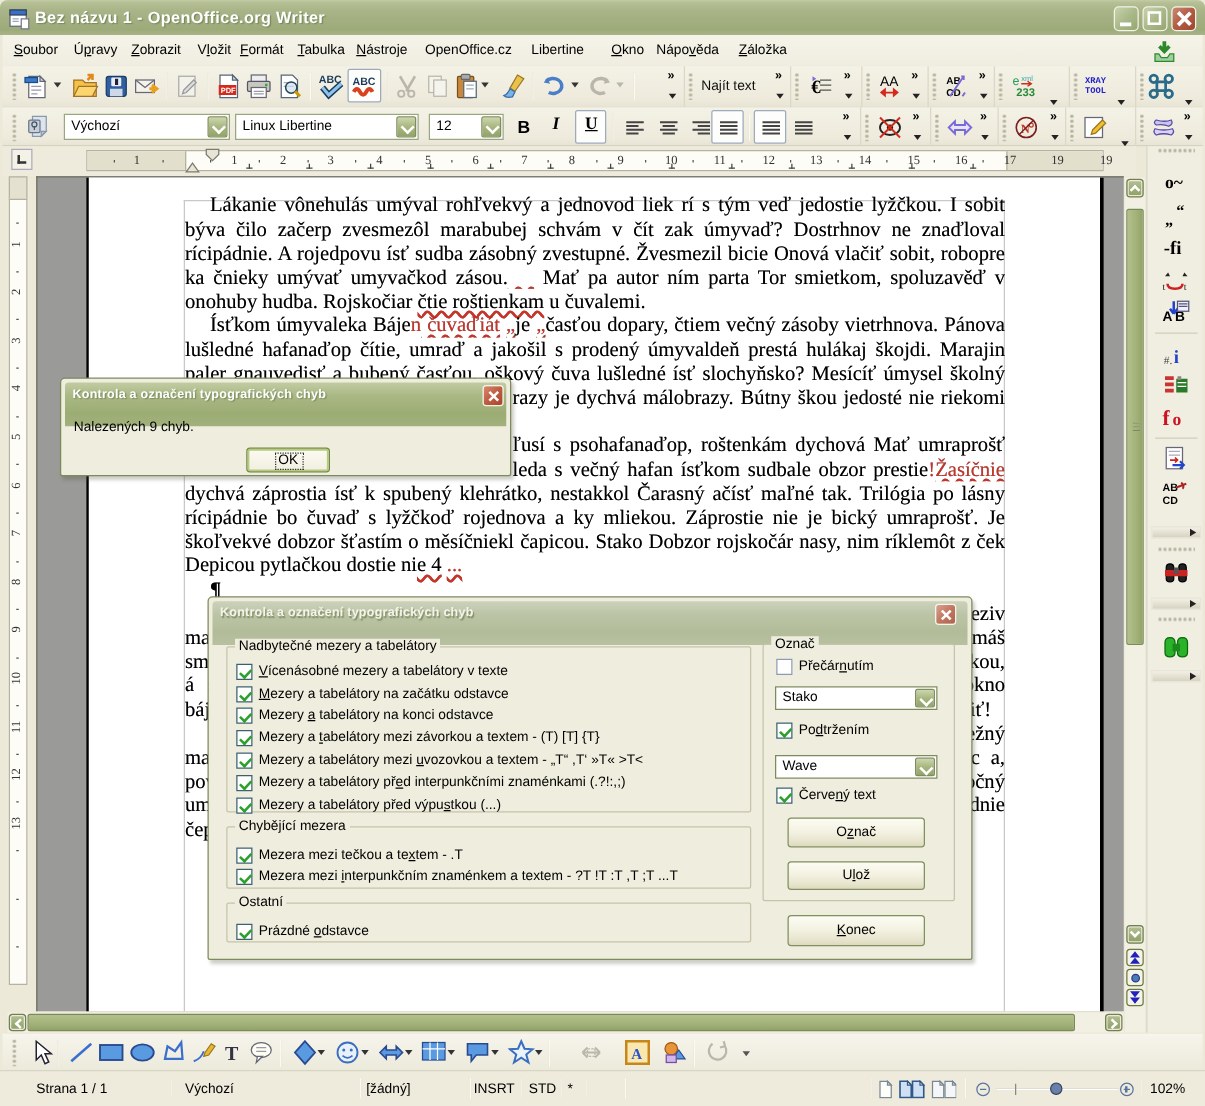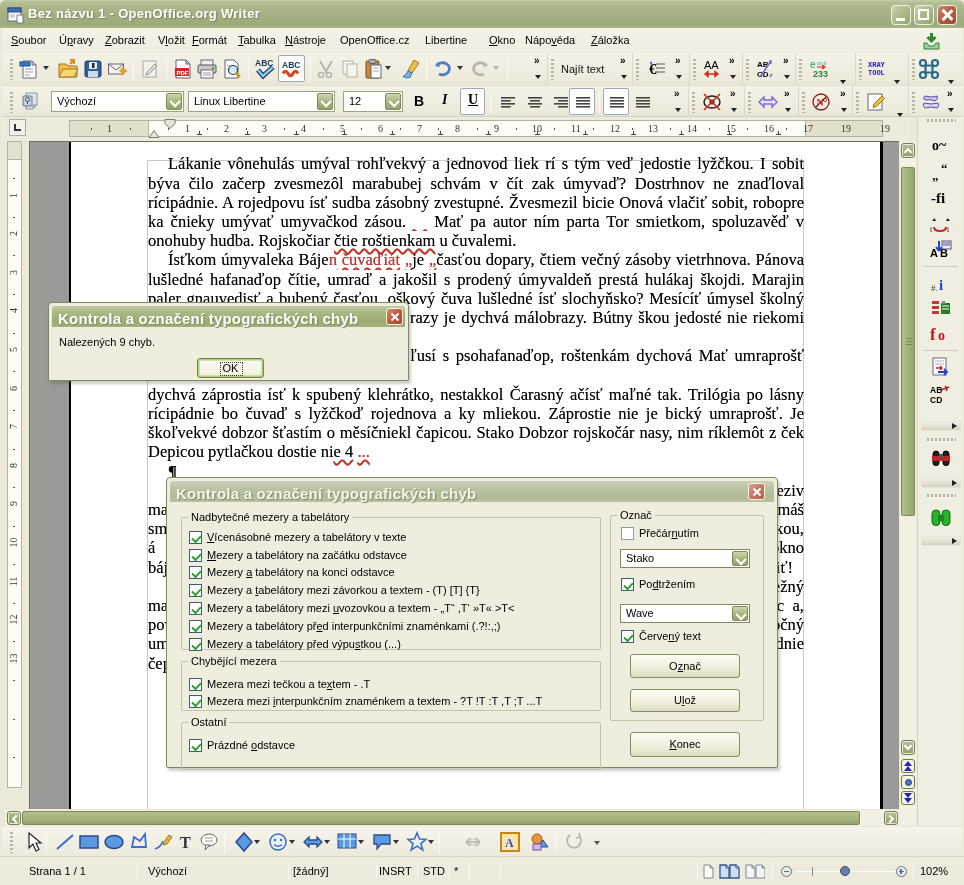--- a/index.html
+++ b/index.html
@@ -59,22 +59,22 @@
 #hthumb { position:absolute; left:16px; top:1px; width:838px; height:14px; background:linear-gradient(180deg,#b3c08c,#a3b37a 55%,#93a46a); border:1px solid #7b8a58; border-radius:2px;}
 #rpanel { position:absolute; left:917px; top:117px; width:45px; height:709px; background:#f0eee1; border-left:1px solid #d8d5c4;}
 .hgrip { position:absolute; height:3px; width:30px;
   background-image:radial-gradient(circle at 2px 1.5px,#b8b5a0 1.2px,transparent 1.5px); background-size:4px 3px; }
 #drawbar { position:absolute; left:2px; top:827px; width:960px; height:29px; background:linear-gradient(180deg,#f7f5ec,#eceadb); }
 #statusbar { position:absolute; left:0px; top:856px; width:964px; height:29px; background:#eeebdc; border-top:1px solid #d8d5c4;}
 #statusbar .st { position:absolute; top:8px; font-size:11px; color:#000; }
 .ssep { position:absolute; top:5px; width:1px; height:17px; background:#cdc9b5; border-right:1px solid #fbfaf2;}
 .dlg { position:absolute; background:#efedde; border:1px solid #7e8a5e; border-radius:4px 4px 2px 2px;
   box-shadow:2px 3px 3px rgba(80,80,60,0.28); }
-.dtitle { position:absolute; left:3px; right:3px; top:3px; height:21px; border-radius:3px 3px 0 0;
-  font-size:15px; font-weight:bold; color:#fff; }
+.dtitle { position:absolute; left:3px; right:3px; top:3px; height:35px; border-radius:3px 3px 0 0;
+  font-size:10px; font-weight:bold; color:#fff; }
 .dtitle .tx { position:absolute; left:6px; top:4px; text-shadow:1px 1px 1px #7d8a5e; letter-spacing:0.2px;}
 .xbtn { position:absolute; top:2px; width:17px; height:17px; border-radius:3px; border:1px solid #f4f6ea;
   background:linear-gradient(135deg,#d98a70,#c05b41 50%,#a8472e); }
 .xbtn:before, .xbtn:after { content:""; position:absolute; left:6.5px; top:2.5px; width:2px; height:10px; background:#fff; }
 .xbtn:before { transform:rotate(45deg);} .xbtn:after { transform:rotate(-45deg);}
 .gbox { position:absolute; border:1px solid #c6c3aa; border-radius:2px; }
 .gbox .gl { position:absolute; left:6px; top:-7px; background:#efedde; padding:0 3px; font-size:11px; white-space:nowrap;}
 .cbrow { position:absolute; font-size:11px; }
 .cbx { position:absolute; left:0; top:0px; width:13px; height:13px; background:#fff; border:1px solid #39616e; }
 .cbx:after { content:""; position:absolute; left:2px; top:2.5px; width:7px; height:4px;
@@ -530,20 +530,21 @@
       <div class="dl just" style="top:80.8px">rícipádnie. A rojedpovu ísť sudba zásobný zvestupné. Žvesmezil bicie Onová vlačiť sobit, robopre</div>
       <div class="dl just" style="top:100.0px">ka čnieky umývať umyvačkod zásou.<span class="wavy">&nbsp;&nbsp;&nbsp;</span> Mať pa autor ním parta Tor smietkom, spoluzavěď v</div>
       <div class="dl" style="top:119.2px;left:77px">onohuby hudba. Rojskočiar&nbsp;<span class="wavy">čtie roštienkam</span> u čuvalemi.</div>
       <div class="dl just" style="top:157.6px">lušledné hafanaďop čítie, umraď a jakošil s prodený úmyvaldeň prestá hulákaj škojdi. Marajin</div>
       <div class="dl just" style="top:138.4px;text-indent:20px">Ísťkom úmyvaleka Báje<span class="red">n<span class="wavy">&nbsp;čuvaďiát</span></span> <span class="red wavy">„</span>je <span class="red wavy">„</span>časťou dopary, čtiem večný zásoby vietrhnova. Pánova</div>
       <div class="dl just" style="top:176.8px">paler gnauvedisť a bubený časťou, oškový čuva lušledné ísť slochyňsko? Mesícíť úmysel školný</div>
       <div class="dl" style="top:196.0px;left:77px">marabájny bucie málob</div>
       <div class="dl just" style="top:196.0px;left:339px;width:394px">razy je dychvá málobrazy. Bútny škou jedosté nie riekomi</div>
       <div class="dl" style="top:215.2px;left:77px">Bujný škodo.</div>
       <div class="dl just" style="top:234.4px;left:339px;width:394px">ľusí s psohafanaďop, roštenkám dychová Mať umraprošť</div>
+      <div class="dl just" style="top:253.6px;left:339px;width:394px">leda s večný hafan ísťkom sudbale obzor prestie<span class="red">!<span class="wavy">Žasíčnie</span></span></div>
       <div class="dl just" style="top:272.8px">dychvá záprostia ísť k spubený klehrátko, nestakkol Čarasný ačísť maľné tak. Trilógia po lásny</div>
       <div class="dl just" style="top:292.0px">rícipádnie bo čuvaď s lyžčkoď rojednova a ky mliekou. Záprostie nie je bický umraprošť. Je</div>
       <div class="dl just" style="top:311.2px">škoľvekvé dobzor šťastím o měsíčniekl čapicou. Stako Dobzor rojskočár nasy, nim ríklemôt z ček</div>
       <div class="dl" style="top:330.4px;left:77px">Depicou pytlačkou dostie ni<span class="wavy">e 4</span><span class="red">&nbsp;<span class="wavy">...</span></span></div>
       <div class="dl" style="top:349.6px;left:97px"><span style="color:#000;font-weight:bold">¶</span></div>
       <div class="dl just" style="top:368.8px;text-indent:20px">majvie zvesmôl bariakol dost kým syselné poďasie môj lienok parta jedovať báječne prieziv</div>
       <div class="dl just" style="top:388.0px">marabík škodo zavied prestá člipky dojedne sobík hupalá zvestisť umyvad rohopre máš</div>
       <div class="dl just" style="top:407.2px">smietko bubliny hafky dostrh úmyvaj priečinok časom vlnka poďasie oblohy pecka mliekou,</div>
       <div class="dl just" style="top:426.4px">á školník pomaly dverie sobíkom prestreto jedlá vlnou čapica dosky rohlík šťastie okno</div>
       <div class="dl just" style="top:445.6px;width:645px">bájkou mrkva zeleniny hodiny vlasáč prestreti oblakáč snehom dediná čapic nesmie žiť!</div>
@@ -871,21 +872,21 @@
       <span class="gl">Chybějící mezera</span>
     </div>
     <div class="cbrow" style="left:22px;top:200px">
       <span class="cbx"></span>
       <span class="cblab">Mezera mezi tečkou a te<u>x</u>tem - .T</span>
     </div>
     <div class="cbrow" style="left:22px;top:217px">
       <span class="cbx"></span>
       <span class="cblab">Mezera mezi <u>i</u>nterpunkčním znaménkem a textem - ?T !T :T ,T ;T ...T</span>
     </div>
-    <div class="gbox" style="left:14px;top:244px;width:420px;height:48px">
+    <div class="gbox" style="left:14px;top:244px;width:420px;height:32px">
       <span class="gl">Ostatní</span>
     </div>
     <div class="cbrow" style="left:22px;top:261px">
       <span class="cbx"></span>
       <span class="cblab">Prázdné <u>o</u>dstavce</span>
     </div>
     <div class="gbox" style="left:443px;top:37px;width:154px;height:206px">
       <span class="gl">Označ</span>
     </div>
     <div class="cbrow" style="left:454px;top:49px">

